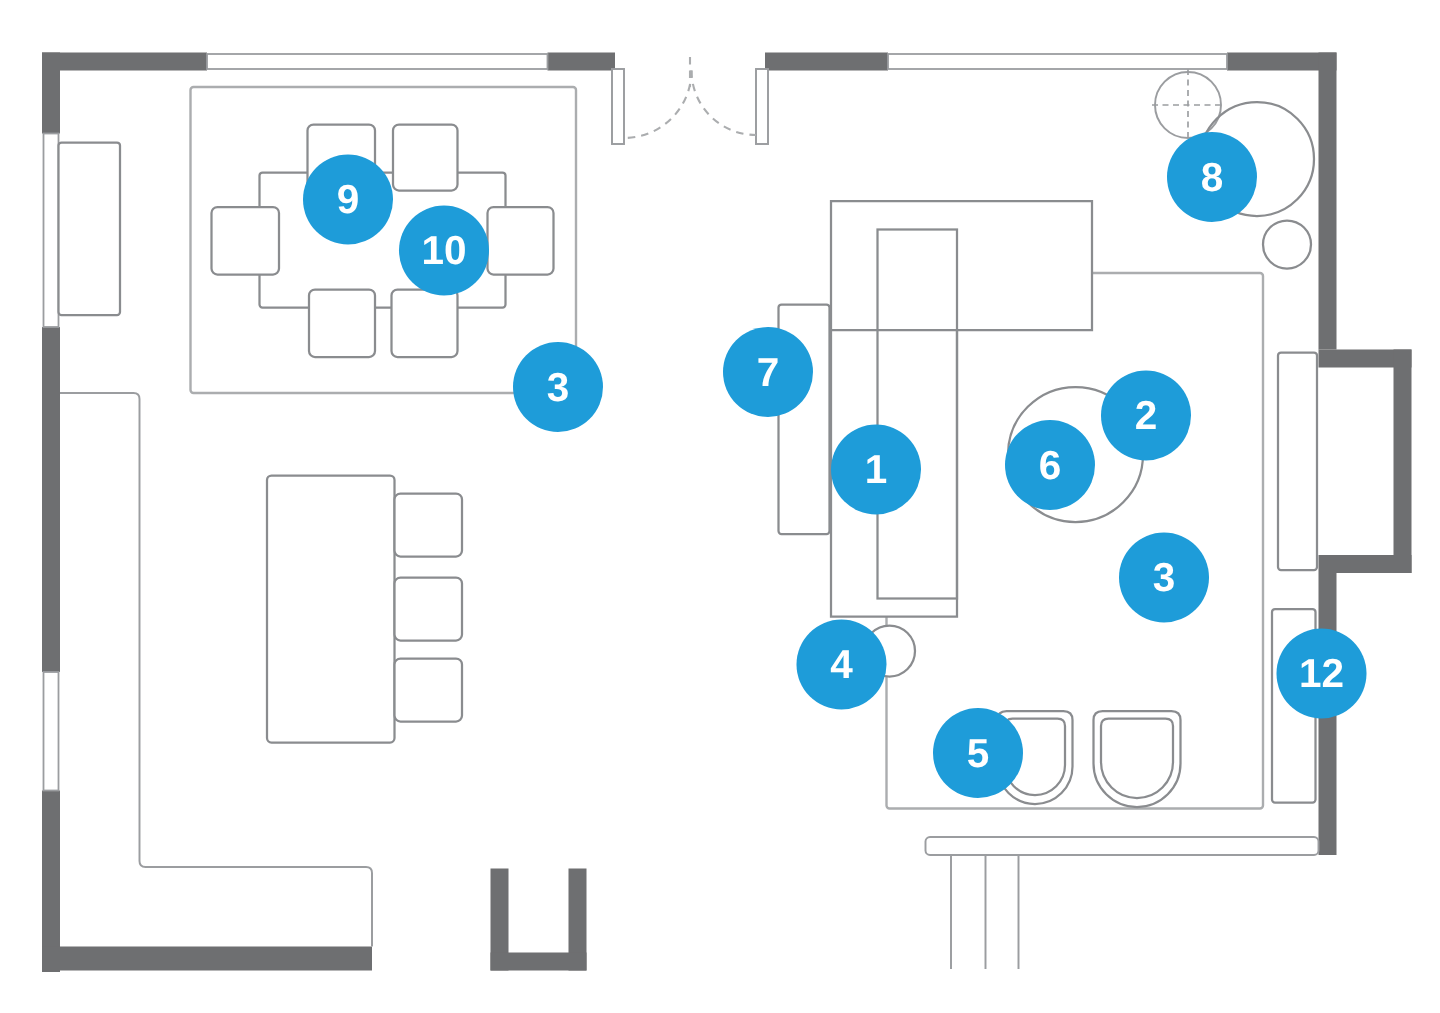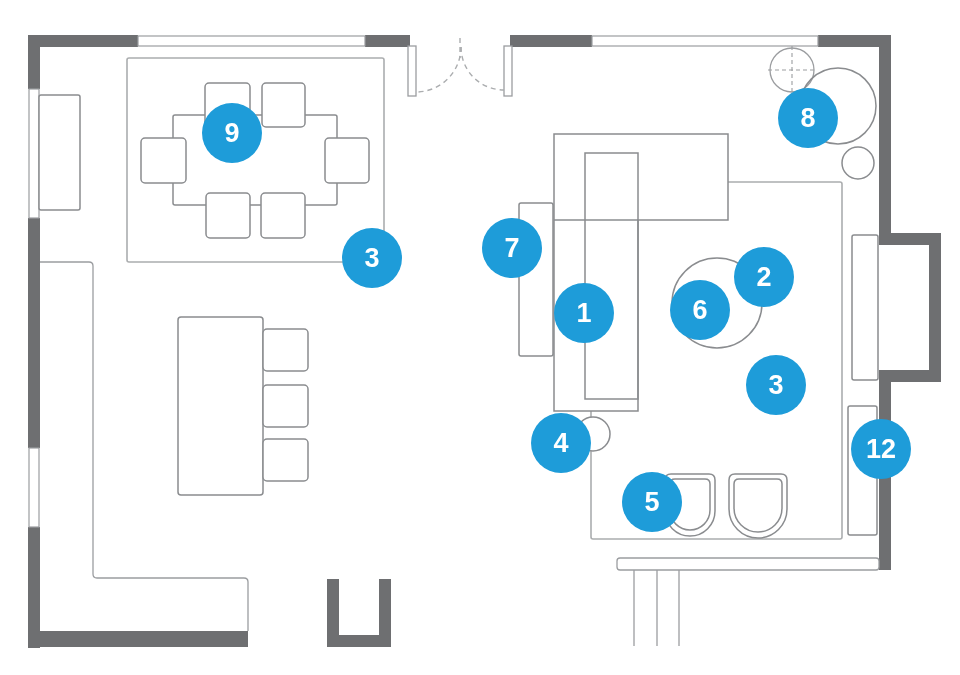--- a/index.html
+++ b/index.html
@@ -118,15 +118,16 @@
 
   <div class="marker" style="left:554px;top:283px;">1</div>
   <div class="marker" style="left:734px;top:247px;">2</div>
   <div class="marker" style="left:746px;top:355px;">3</div>
   <div class="marker" style="left:531px;top:413px;">4</div>
   <div class="marker" style="left:622px;top:472px;">5</div>
   <div class="marker" style="left:670px;top:280px;">6</div>
   <div class="marker" style="left:482px;top:218px;">7</div>
   <div class="marker" style="left:778px;top:88px;">8</div>
   <div class="marker" style="left:202px;top:103px;">9</div>
+  <div class="marker" style="left:266px;top:137px;">10</div>
   <div class="marker" style="left:851px;top:419px;">12</div>
   <div class="marker" style="left:342px;top:228px;">3</div>
 </div>
 
 </body></html>

